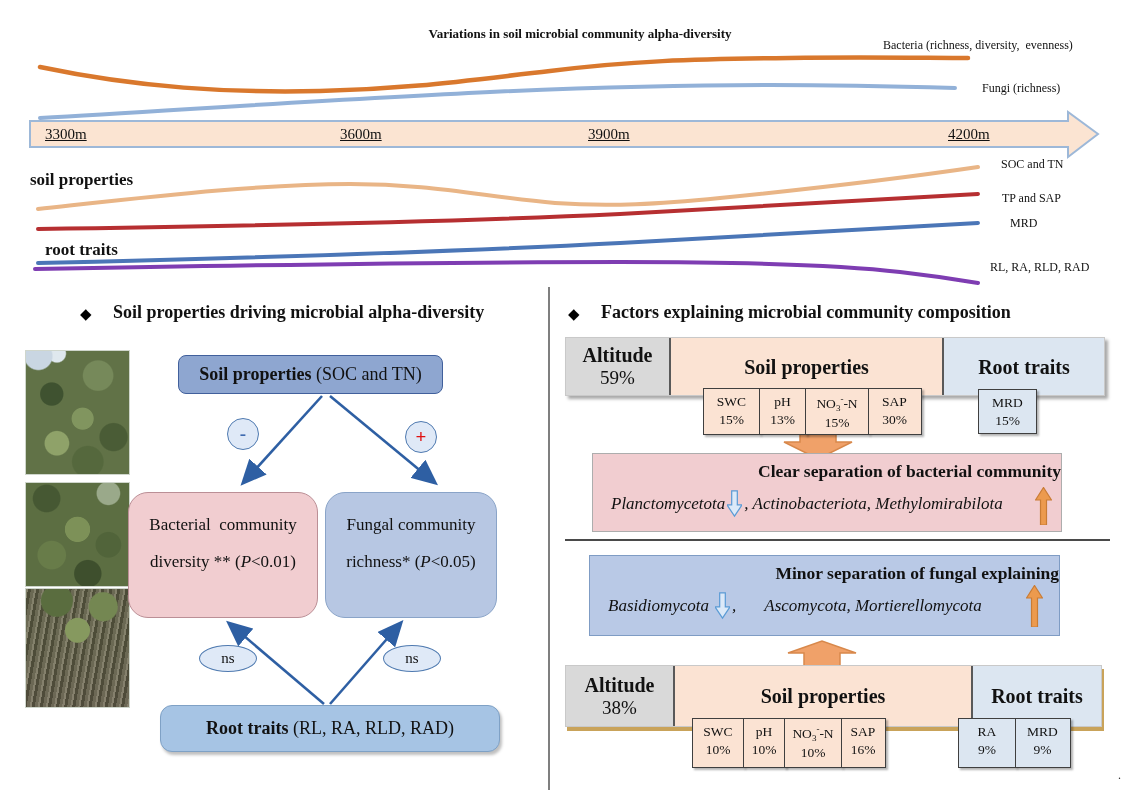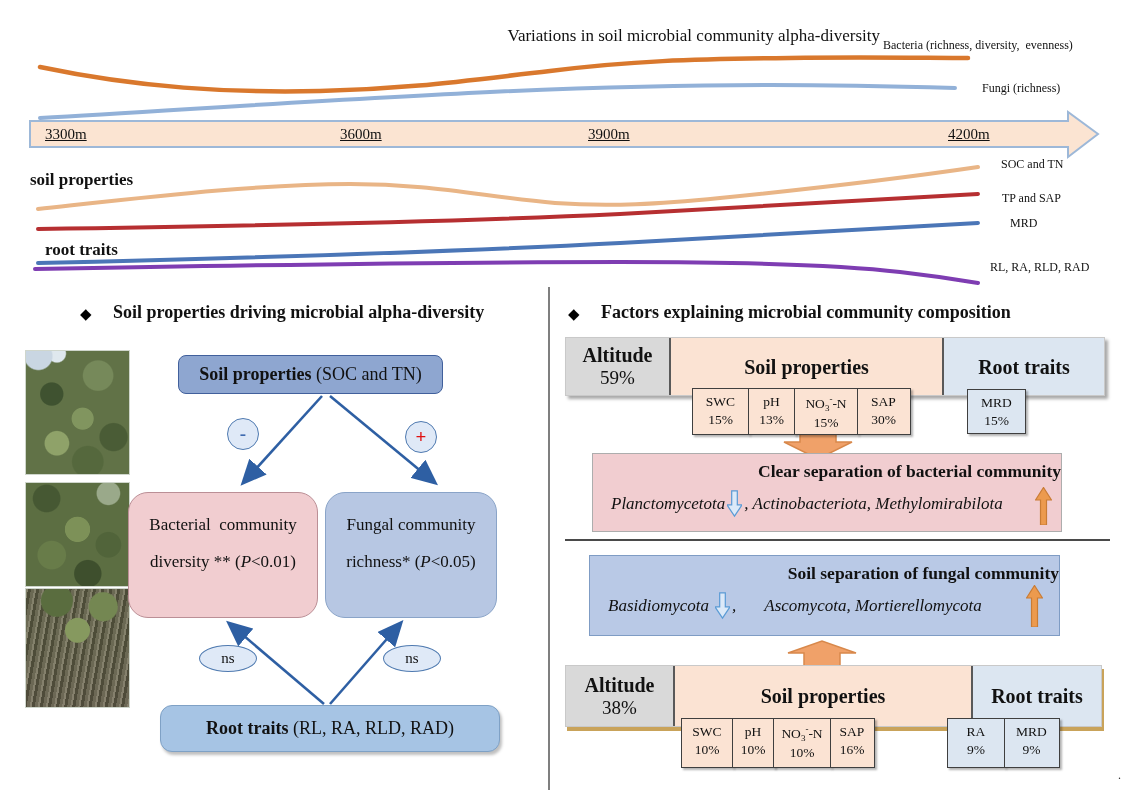--- a/index.html
+++ b/index.html
@@ -4,21 +4,21 @@
 <style>
   html,body{margin:0;padding:0;background:#fff;}
   #canvas{position:relative;width:1129px;height:792px;background:#ffffff;overflow:hidden;
           font-family:"Liberation Serif","DejaVu Serif",serif;color:#111;}
   .abs{position:absolute;}
   .b{font-weight:bold;}
   .i{font-style:italic;}
   .pre{white-space:pre;}
   svg{display:block;}
   
-  .fig-title{font-size:17px;font-weight:normal;text-align:right;}
+  .fig-title{font-size:13px;font-weight:bold;text-align:center;}
   .curve-label{font-size:12px;}
   .alt-label{font-size:15px;text-decoration:underline;}
   .grp-label{font-size:17px;font-weight:bold;}
   
   .sec-head{font-size:18px;font-weight:bold;}
   .diamond{font-size:15px;color:#000;}
   
   .flow-box{box-sizing:border-box;text-align:center;}
   .soil-box{left:178px;top:355px;width:265px;height:39px;line-height:37px;font-size:18px;
             background:#8ea6d0;border:1.5px solid #41609c;border-radius:8px;}
@@ -65,21 +65,21 @@
   .bar-cell{box-sizing:border-box;display:flex;flex-direction:column;align-items:center;justify-content:center;}
   .bar-cell .t{font-size:20px;font-weight:bold;line-height:1.2;}
   .bar-cell .p{font-size:19px;line-height:1.2;}
   .c-gray{background:#d9d9d9;}
   .c-peach{background:#fbe3d3;}
   .c-blue{background:#dce6f1;}
   .sep{border-left:2px solid #595959;}
   .subrow{display:flex;z-index:3;}
   .subcell{box-sizing:border-box;border:1.5px solid #3f3f3f;margin-left:-1.5px;text-align:center;
            font-size:13.5px;line-height:1.35;padding-top:4px;box-shadow:2px 2px 2px rgba(0,0,0,.3);}
-  .subcell:first-child{margin-left:4px;}
+  .subcell:first-child{margin-left:15px;}
   sub.s3{font-size:9px;}
   sup.sm{font-size:9px;}
   
   .result-box{box-sizing:border-box;padding:7px 0 0 18px;z-index:2;text-align:right;}
   .rb-pink{left:592px;top:453px;width:470px;height:79px;background:#f1cdd0;border:1.5px solid #adadad;}
   .rb-blue{left:589px;top:555px;width:471px;height:81px;background:#b9c9e6;border:1.5px solid #7f9cc4;}
   .rb-title{font-size:17.5px;font-weight:bold;}
   .rb-taxa{font-size:17px;font-style:italic;margin-top:8px;display:flex;align-items:center;}
   .divider-h{left:565px;top:539px;width:545px;height:2px;background:#4a4a4a;}
   .divider-v{left:548px;top:287px;width:2px;height:503px;background:#7f7f7f;}
@@ -224,21 +224,21 @@
       </svg>
       <span style="margin-right:4px;">, </span>
       <span>Actinobacteriota, Methylomirabilota</span>
     </div>
   </div>
   <svg class="abs z3" style="left:1035px;top:487px;" width="17" height="38" viewBox="0 0 17 38">
     <polygon points="5.5,38 5.5,13 0.5,13 8.5,0.5 16.5,13 11.5,13 11.5,38" fill="#ec9a4e" stroke="#c97c35" stroke-width="1.2"></polygon>
   </svg>
 
   <div class="abs result-box rb-blue">
-    <div class="rb-title">Soil separation of fungal community</div>
+    <div class="rb-title">Minor separation of fungal explaining</div>
     <div class="rb-taxa">
       <span>Basidiomycota</span>
       <svg width="15" height="28" viewBox="0 0 16 28" style="margin:0 2px 0 6px;">
         <polygon points="5,0 11,0 11,15 16,15 8,27 0,15 5,15" fill="#dce9f8" stroke="#5b9bd5" stroke-width="1.3"></polygon>
       </svg>
       <span style="margin-right:28px;">,</span>
       <span>Ascomycota, Mortierellomycota</span>
     </div>
   </div>
   <svg class="abs z3" style="left:1026px;top:585px;" width="17" height="42" viewBox="0 0 17 42">

